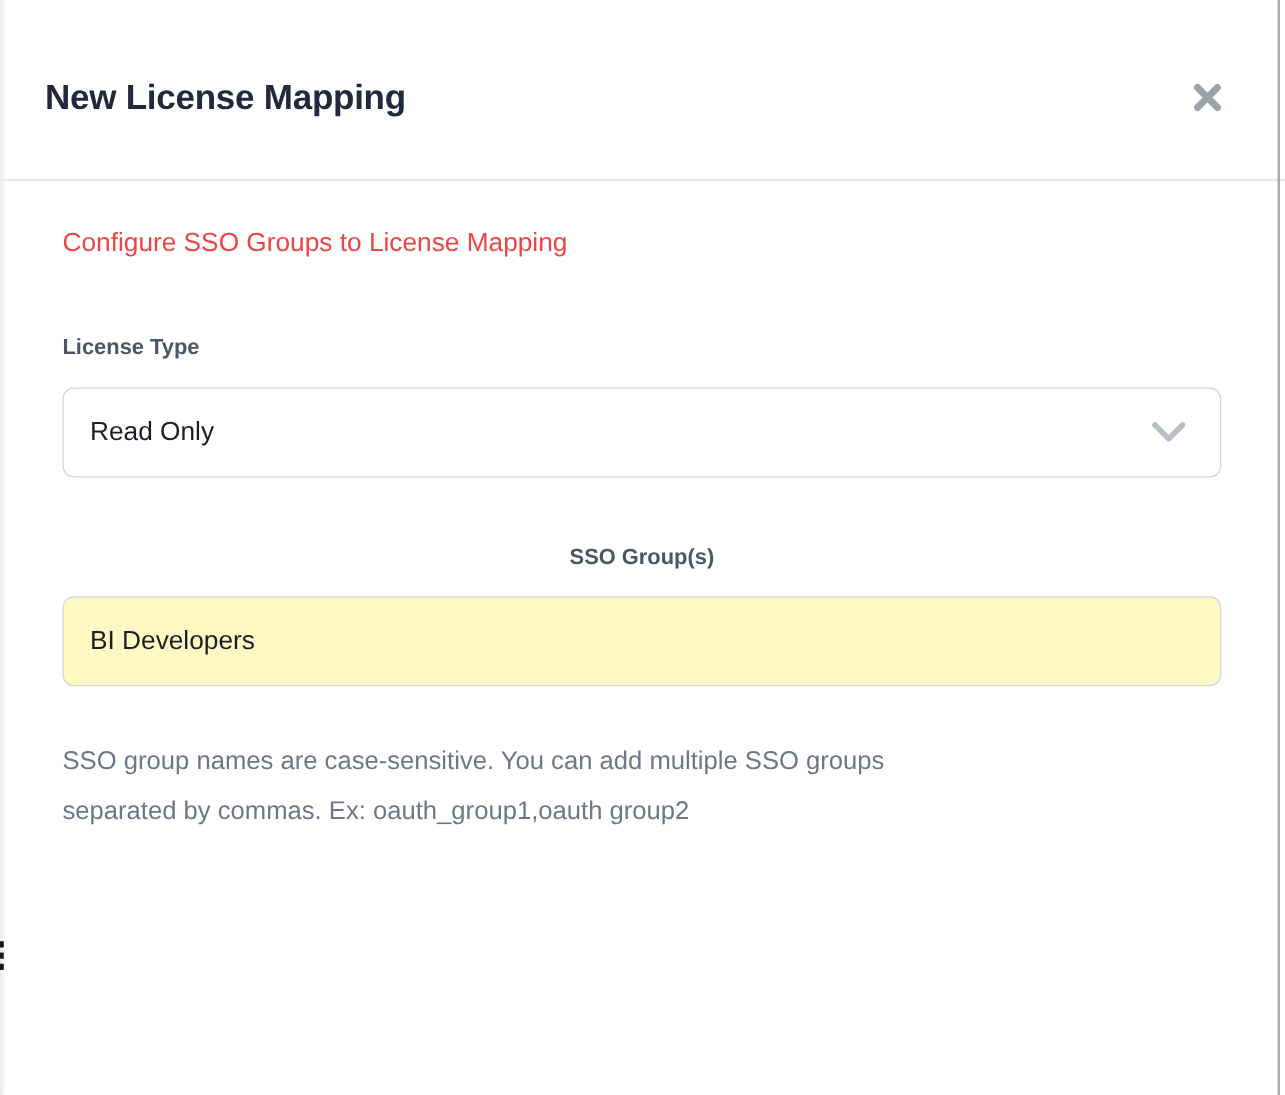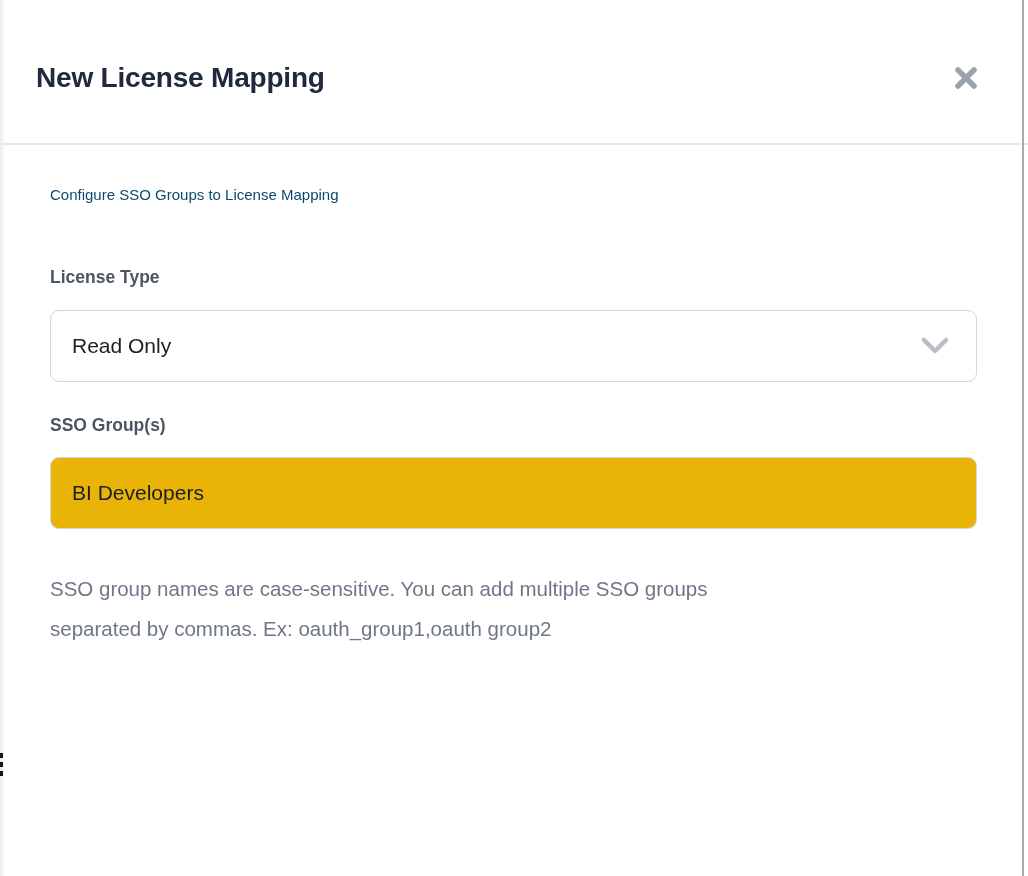--- a/index.html
+++ b/index.html
@@ -68,34 +68,34 @@
     align-items: center;
     justify-content: center;
     cursor: pointer;
     padding: 0;
   }
   .close-btn svg { display: block; }
   .modal-body {
     padding: 36px 51px 0 50px;
   }
   .subtitle {
-    font-size: 15px;
+    font-size: 21px;
     line-height: 28px;
-    color: #0c4a6e;
+    color: #ef4444;
     font-weight: 400;
   }
   .field-label {
     display: block;
     margin-top: 57px;
     font-size: 17.5px;
     line-height: 22px;
     font-weight: 700;
     color: #4c5663;
   }
-  .field-label.second { margin-top: 32px; }
+  .field-label.second { margin-top: 52px; text-align: center; }
   .select-box {
     margin-top: 22px;
     height: 72px;
     width: 100%;
     border: 1.5px solid #d3d6db;
     border-radius: 9px;
     background: #ffffff;
     display: flex;
     align-items: center;
     justify-content: space-between;
@@ -107,21 +107,21 @@
     color: #1b1e24;
   }
   .chevron svg { display: block; }
   .text-input {
     margin-top: 21px;
     display: block;
     height: 72px;
     width: 100%;
     border: 1.5px solid #d3d6db;
     border-radius: 9px;
-    background: #eab308;
+    background: #fef9c3;
     padding: 0 21px;
     font-family: "Liberation Sans", "DejaVu Sans", sans-serif;
     font-size: 21px;
     color: #1b1e24;
     outline: none;
   }
   .help {
     margin-top: 40px;
     font-size: 20.5px;
     line-height: 40px;

